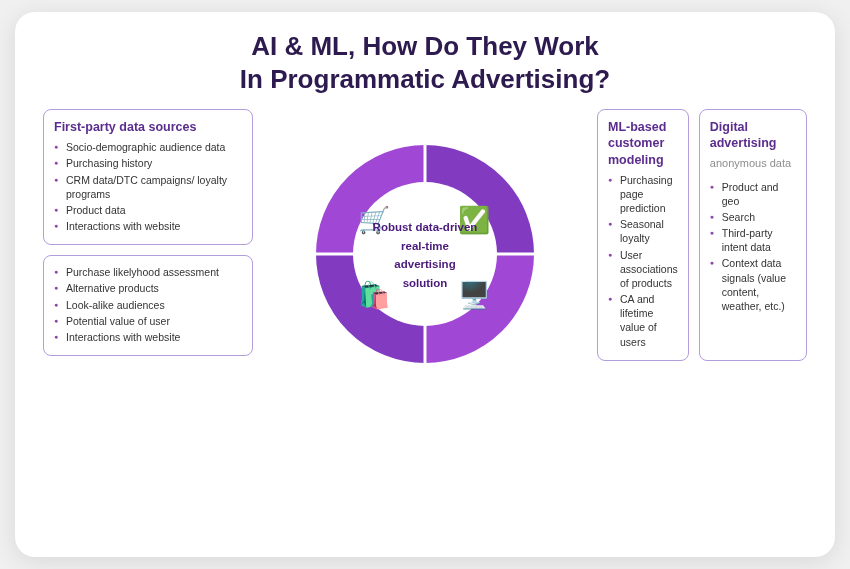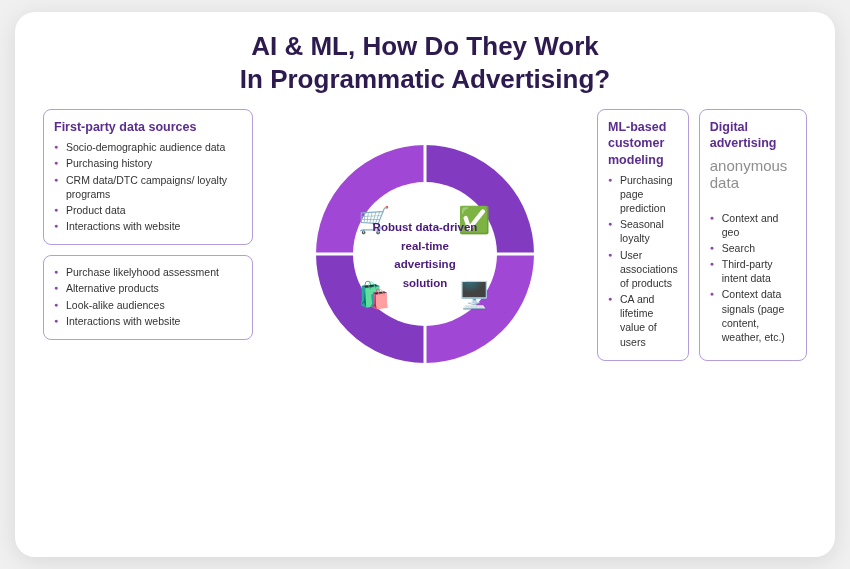--- a/index.html
+++ b/index.html
@@ -61,24 +61,24 @@
       padding: 9px 10px 9px 10px;
     }
     .section-title {
       font-size: 12.5px;
       font-weight: 700;
       color: #5b2d8e;
       margin-bottom: 5px;
       line-height: 1.3;
     }
     .section-subtitle {
-      font-size: 15px;
+      font-size: 11px;
       font-weight: 400;
       color: #8e8e8e;
-      margin-bottom: 20px;
+      margin-bottom: 11px;
     }
     .bullet-list {
       list-style: none;
       padding: 0;
     }
     .bullet-list li {
       font-size: 10.5px;
       color: #333;
       padding-left: 12px;
       position: relative;
@@ -140,20 +140,21 @@
           <li>CRM data/DTC campaigns/ loyalty programs</li>
           <li>Product data</li>
           <li>Interactions with website</li>
         </ul>
       </div>
       <div class="section-box">
         <ul class="bullet-list">
           <li>Purchase likelyhood assessment</li>
           <li>Alternative products</li>
           <li>Look-alike audiences</li>
+          <li>Potential value of user</li>
           <li>Interactions with website</li>
         </ul>
       </div>
     </div>
 
     <div class="center-donut">
       <svg class="donut-svg" viewBox="0 0 290 290">
         <defs>
           <radialGradient id="grad1" cx="50%" cy="50%" r="50%">
             <stop offset="0%" style="stop-color:#9b30d0;stop-opacity:1"></stop>
@@ -199,22 +200,22 @@
           <li>Purchasing page prediction</li>
           <li>Seasonal loyalty</li>
           <li>User associations of products</li>
           <li>CA and lifetime value of users</li>
         </ul>
       </div>
       <div class="section-box">
         <div class="section-title">Digital advertising</div>
         <div class="section-subtitle">anonymous data</div>
         <ul class="bullet-list">
-          <li>Context and geo</li>
+          <li>Product and geo</li>
           <li>Search</li>
           <li>Third-party intent data</li>
-          <li>Context data signals (page content, weather, etc.)</li>
+          <li>Context data signals (value content, weather, etc.)</li>
         </ul>
       </div>
     </div>
 
   </div>
 </div>
 
 </body></html>

